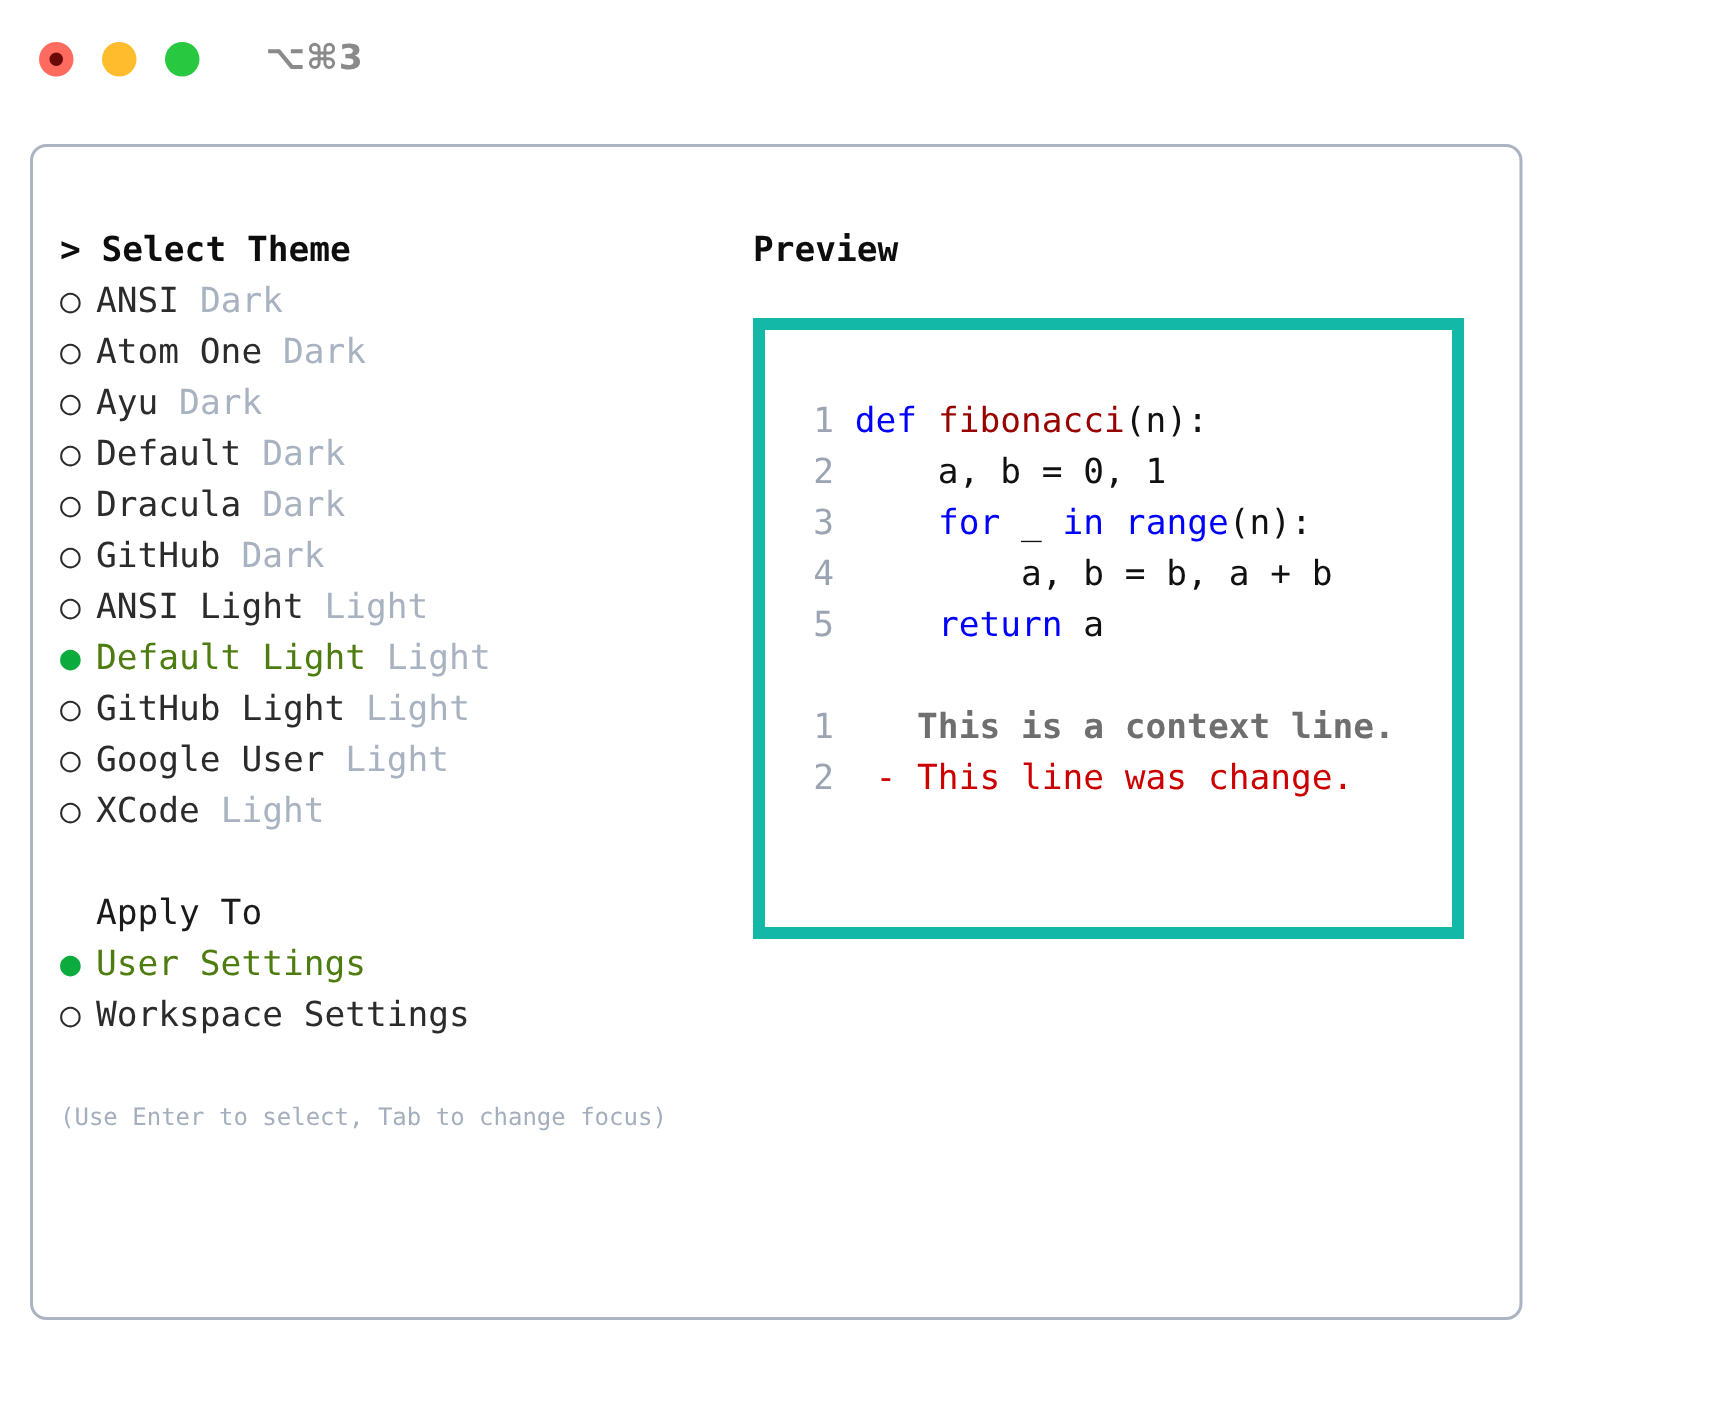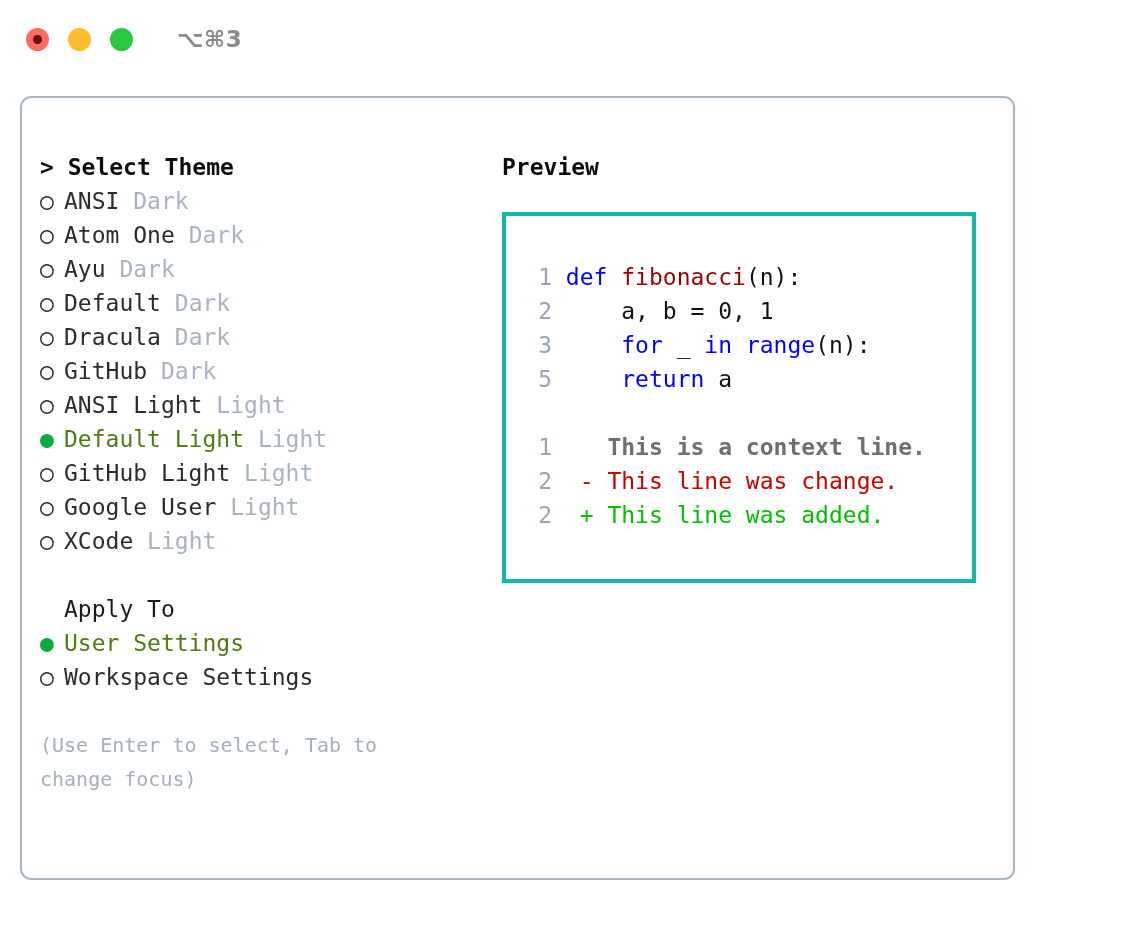--- a/index.html
+++ b/index.html
@@ -128,21 +128,21 @@
     font-size: 23px;
     color: #1a1a1a;
     line-height: 34px;
     white-space: pre;
     padding-left: 24px;
   }
 
   .spacer-row { height: 34px; }
 
   .hint {
-    font-size: 20px;
+    font-size: 16px;
     line-height: 34px;
     color: #a4aebd;
     width: 420px;
     white-space: pre-wrap;
     word-break: break-word;
   }
 
   
   .right {
     position: absolute;
@@ -153,22 +153,22 @@
   .preview-title {
     font-size: 23px;
     font-weight: bold;
     color: #0d0d0d;
     line-height: 34px;
     white-space: pre;
   }
   .preview-box {
     margin-top: 28px;
     width: 474px;
-    height: 371px;
-    border: 4px solid #14b8a6;
+    height: 414px;
+    border: 8px solid #14b8a6;
     background: #ffffff;
     box-sizing: border-box;
     padding: 44px 0 0 18px;
   }
   .code-line {
     font-size: 23px;
     line-height: 34px;
     white-space: pre;
     color: #111111;
   }
@@ -234,26 +234,26 @@
         <div class="hint">(Use Enter to select, Tab to change focus)</div>
       </div>
 
       <div class="right">
         <div class="preview-title">Preview</div>
         <div class="preview-box">
           <div id="code-lines">
               <div class="code-line"><span class="ln">1</span> <span class="code-body"><span class="kw">def</span><span class="pl"> </span><span class="fn">fibonacci</span><span class="pl">(n):</span></span></div>
               <div class="code-line"><span class="ln">2</span> <span class="code-body"><span class="pl">    a, b = 0, 1</span></span></div>
               <div class="code-line"><span class="ln">3</span> <span class="code-body"><span class="pl">    </span><span class="kw">for</span><span class="pl"> _ </span><span class="kw">in</span><span class="pl"> </span><span class="kw">range</span><span class="pl">(n):</span></span></div>
+              <div class="code-line"><span class="ln">4</span> <span class="code-body"><span class="pl">        a, b = b, a + b</span></span></div>
               <div class="code-line"><span class="ln">5</span> <span class="code-body"><span class="pl">    </span><span class="kw">return</span><span class="pl"> a</span></span></div>
             </div>
           <div class="blank-line"></div>
           <div id="diff-lines">
               <div class="code-line"><span class="ln">1</span><span class="diff-ctx">    </span><span class="diff-ctx">This is a context line.</span></div>
               <div class="code-line"><span class="ln">2</span><span class="diff-del">  - </span><span class="diff-del">This line was change.</span></div>
-              <div class="code-line"><span class="ln">2</span><span class="diff-add">  + </span><span class="diff-add">This line was added.</span></div>
             </div>
         </div>
       </div>
 
     </div>
   </div>
 </div>
 
 </body></html>

